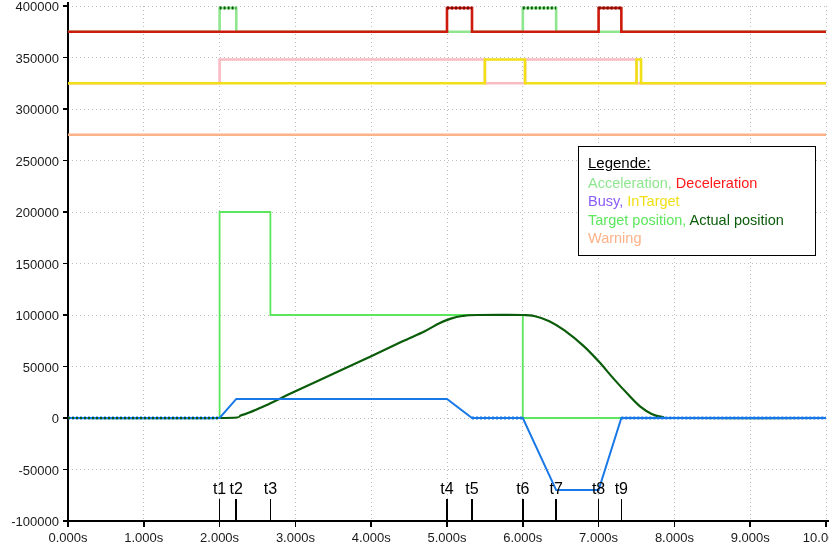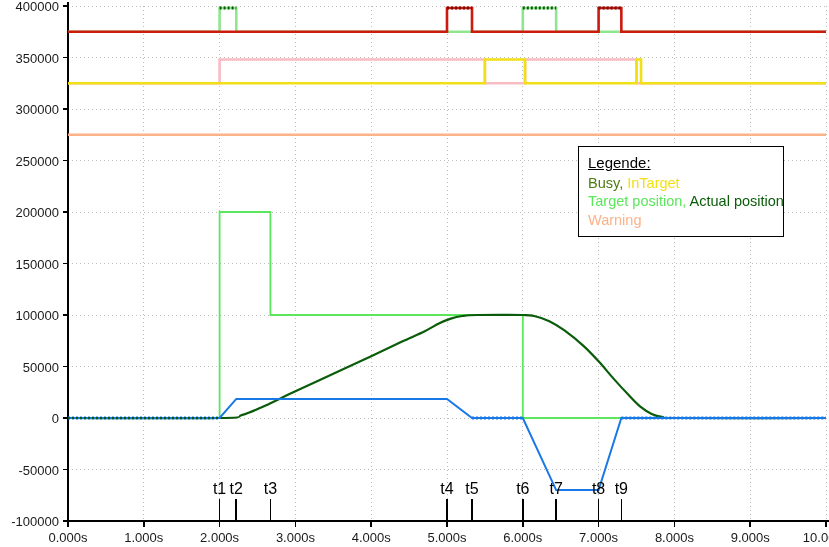--- a/index.html
+++ b/index.html
@@ -39,21 +39,21 @@
   #legend .leg-title{
     color:#000;
     text-decoration:underline;
     font-size:15px;
     display:block;
     margin-bottom:2px;
   }
   #legend .leg-row{display:block;}
   .c-accel{color:#8ee68e;}
   .c-decel{color:#ff1a1a;}
-  .c-busy{color:#4d7c0f;}
+  .c-busy{color:#8b5cf6;}
   .c-intarget{color:#f2e017;}
   .c-warning{color:#fcb288;}
   .c-target{color:#5ce65c;}
   .c-actualpos{color:#0a5c0a;}
   .c-actualvel{color:#1878e6;}
 </style>
 </head>
 <body>
 
 <div id="plot-root">
@@ -167,22 +167,26 @@
         <text x="371.2" y="542" class="xtick-label">4.000s</text>
         <text x="447" y="542" class="xtick-label">5.000s</text>
         <text x="522.8" y="542" class="xtick-label">6.000s</text>
         <text x="598.6" y="542" class="xtick-label">7.000s</text>
         <text x="674.4" y="542" class="xtick-label">8.000s</text>
         <text x="750.2" y="542" class="xtick-label">9.000s</text>
         <text x="826" y="542" class="xtick-label">10.000s</text>
       </g>
   </svg>
 
-  <div id="legend" style="left: 578px; top: 146px; width: 206px;">
+  <div id="legend" style="left: 578px; top: 146px; width: 238px;">
     <span class="leg-title">Legende:</span>
+    <span class="leg-row">
+      <span class="c-accel">Acceleration,</span>
+      <span class="c-decel">Deceleration</span>
+    </span>
     <span class="leg-row">
       <span class="c-busy">Busy,</span>
       <span class="c-intarget">InTarget</span>
     </span>
     <span class="leg-row">
       <span class="c-target">Target position,</span>
       <span class="c-actualpos">Actual position</span>
     </span>
     <span class="leg-row">
       <span class="c-warning">Warning</span>

